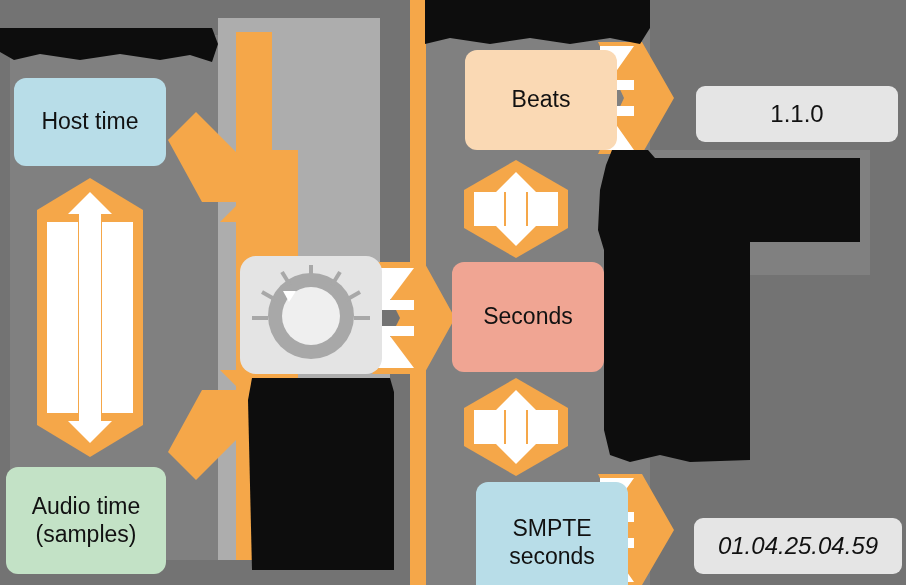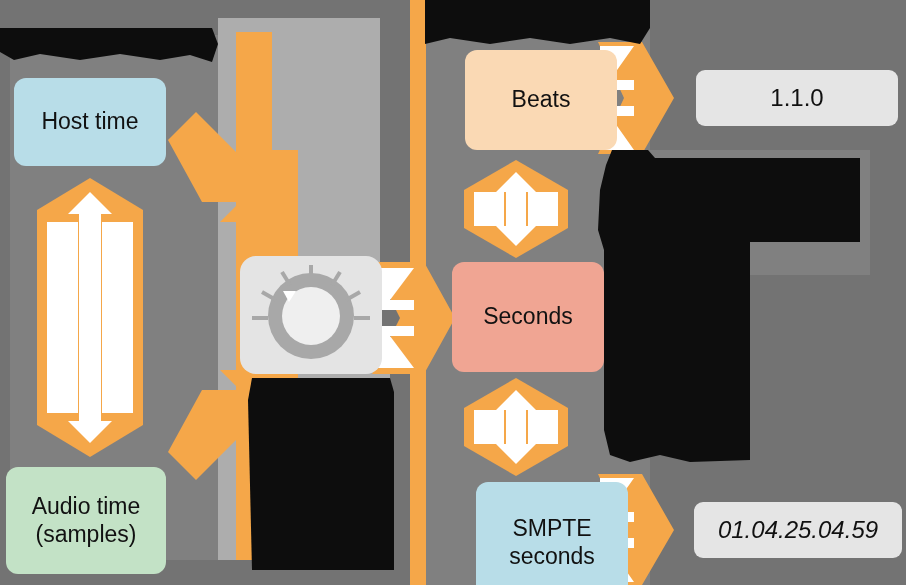--- a/index.html
+++ b/index.html
@@ -2,21 +2,21 @@
 <html><head>
 <meta charset="utf-8">
 <style>
   html,body{margin:0;padding:0;background:#ffffff;}
   body{font-family:"Liberation Sans","DejaVu Sans",sans-serif;}
   #stage{position:relative;width:906px;height:585px;background:#737373;overflow:hidden;}
   #stage svg{position:absolute;left:0;top:0;}
   .lbl{position:absolute;display:flex;align-items:center;justify-content:center;
        text-align:center;color:#111111;box-sizing:border-box;}
   .node{border-radius:12px;font-size:23px;line-height:1.18;}
-  .value{border-radius:9px;font-size:24px;}
+  .value{border-radius:9px;font-size:24px;margin-top:16px;}
 </style>
 </head>
 <body>
 
 <div id="stage">
 
   <svg width="906" height="585" viewBox="0 0 906 585" xmlns="http://www.w3.org/2000/svg">
 
     <g>
 

